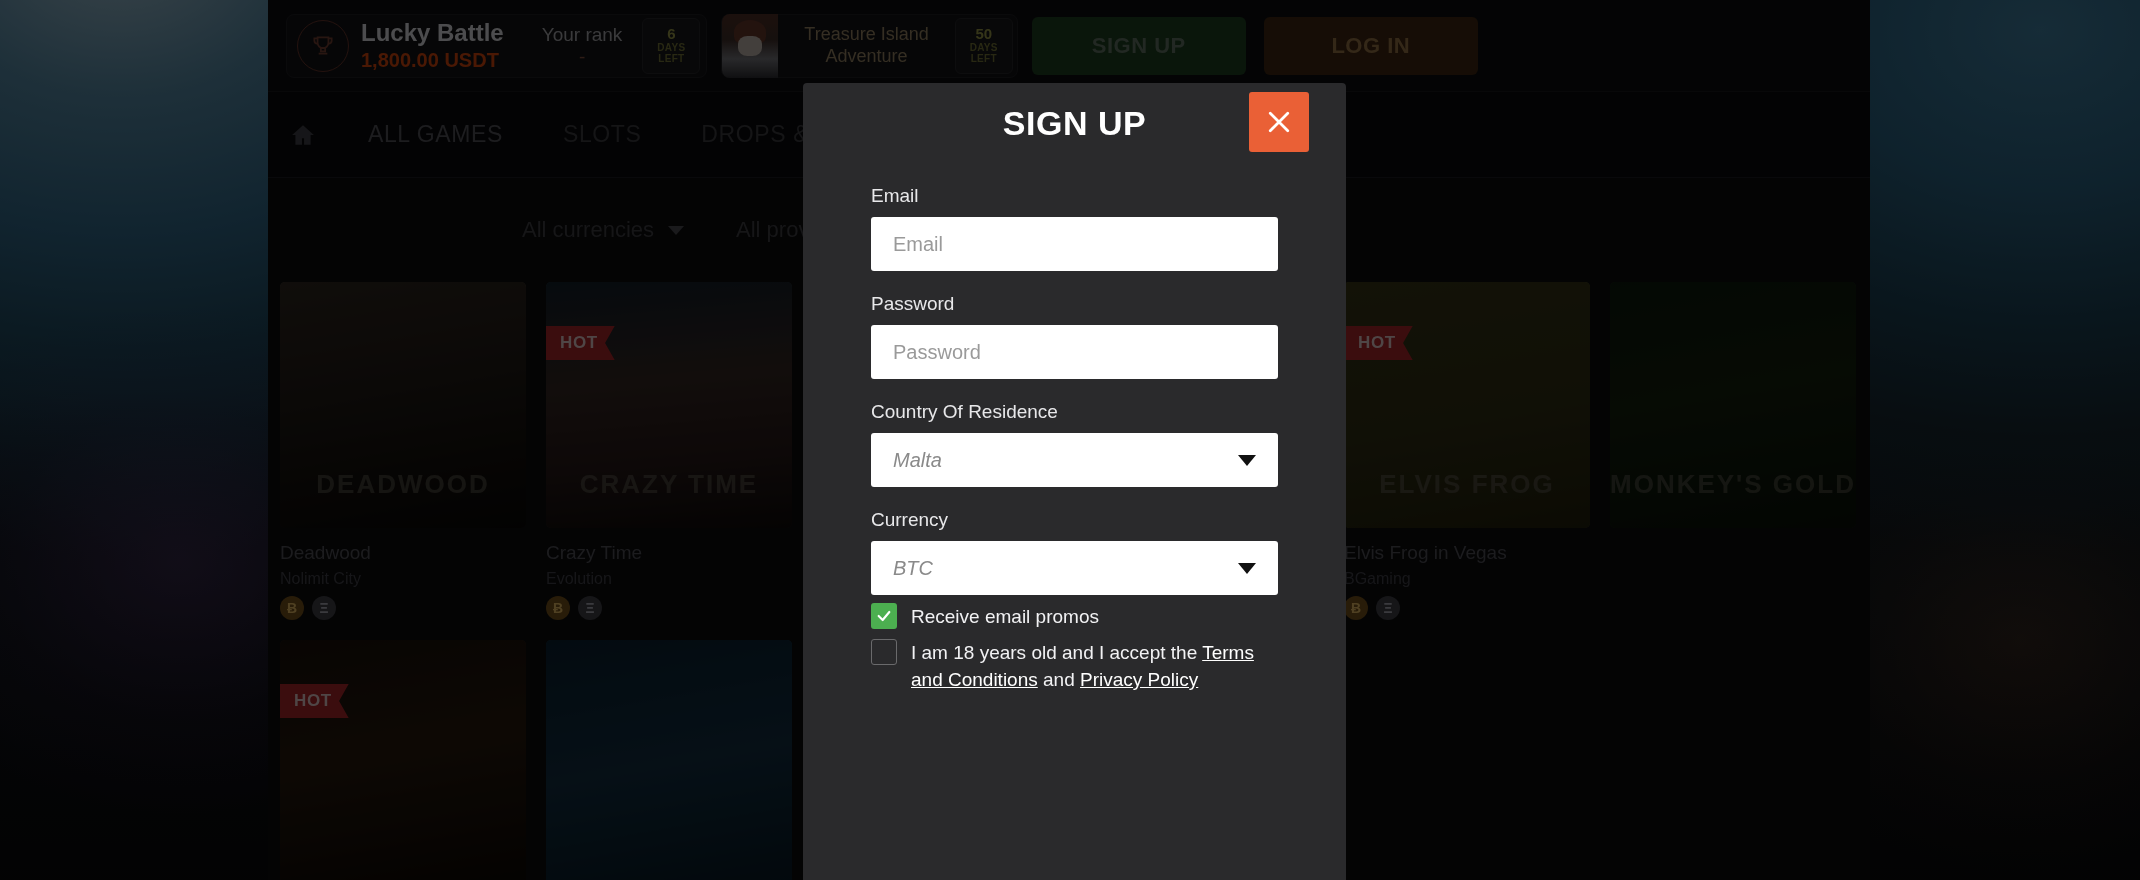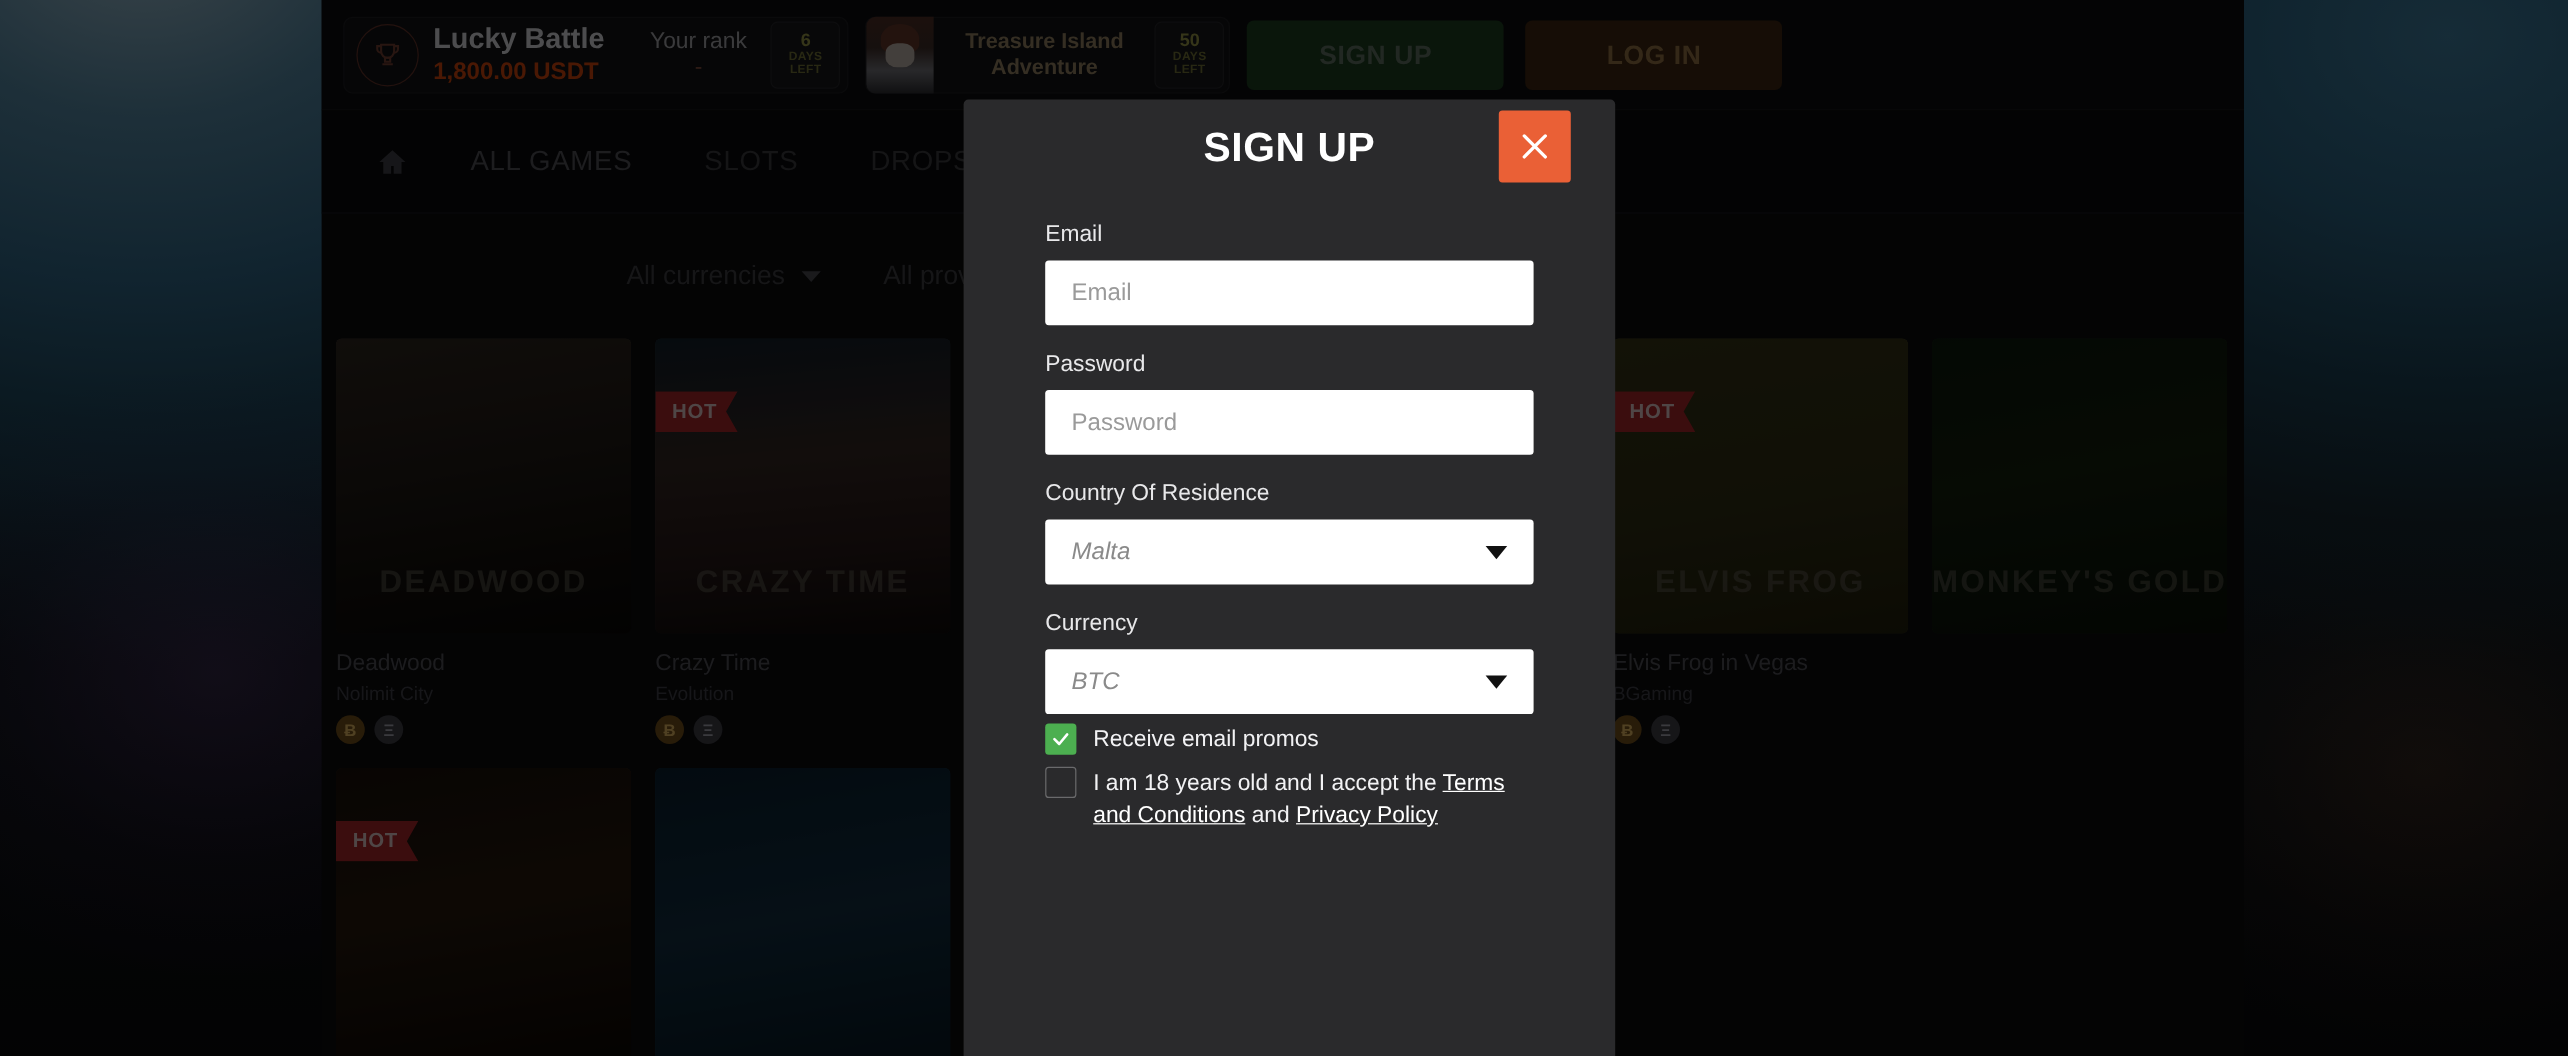--- a/index.html
+++ b/index.html
@@ -89,37 +89,36 @@
     background: #5d3226; border-radius: 50% 50% 30% 30%;
   }
   .promo2-av::after {
     content: ""; position: absolute; left: 16px; top: 22px; width: 24px; height: 20px;
     background: #b0a69e; border-radius: 40%;
   }
   .promo2-txt {
     display: flex; flex-direction: column; align-items: center;
     padding: 0 26px; gap: 1px;
   }
-  .promo2-l1, .promo2-l2 { font-size: 18px; font-weight: 700; color: #8b7a5c; white-space: nowrap; }
+  .promo2-l1, .promo2-l2 { font-size: 18px; font-weight: 400; color: #8b7a5c; white-space: nowrap; }
 
   .btn-signup, .btn-login {
     height: 58px; border: none; border-radius: 6px;
     font-size: 22px; font-weight: 700; letter-spacing: .5px;
     cursor: pointer; font-family: inherit;
   }
   .btn-signup { width: 214px; background: #1b3a1e; color: #5a6a5c; margin-right: 18px; }
   .btn-login  { width: 214px; background: #3a2410; color: #8a6a40; margin-right: 18px; }
 
   
   .navbar {
     position: absolute; left: 0; top: 92px; width: 100%; height: 86px;
     background: #0a0a0c;
     display: flex; align-items: center;
     border-bottom: 1px solid #1a1a1e;
-    padding-left: 24px;
   }
   .nav-home { width: 70px; display: flex; align-items: center; justify-content: center; }
   .nav-home svg { width: 26px; height: 26px; }
   .nav-item {
     font-size: 23px; font-weight: 400; color: #37373b;
     padding: 0 30px; white-space: nowrap; letter-spacing: .6px; cursor: pointer;
   }
   .nav-item.active { color: #4c4c52; }
 
   

